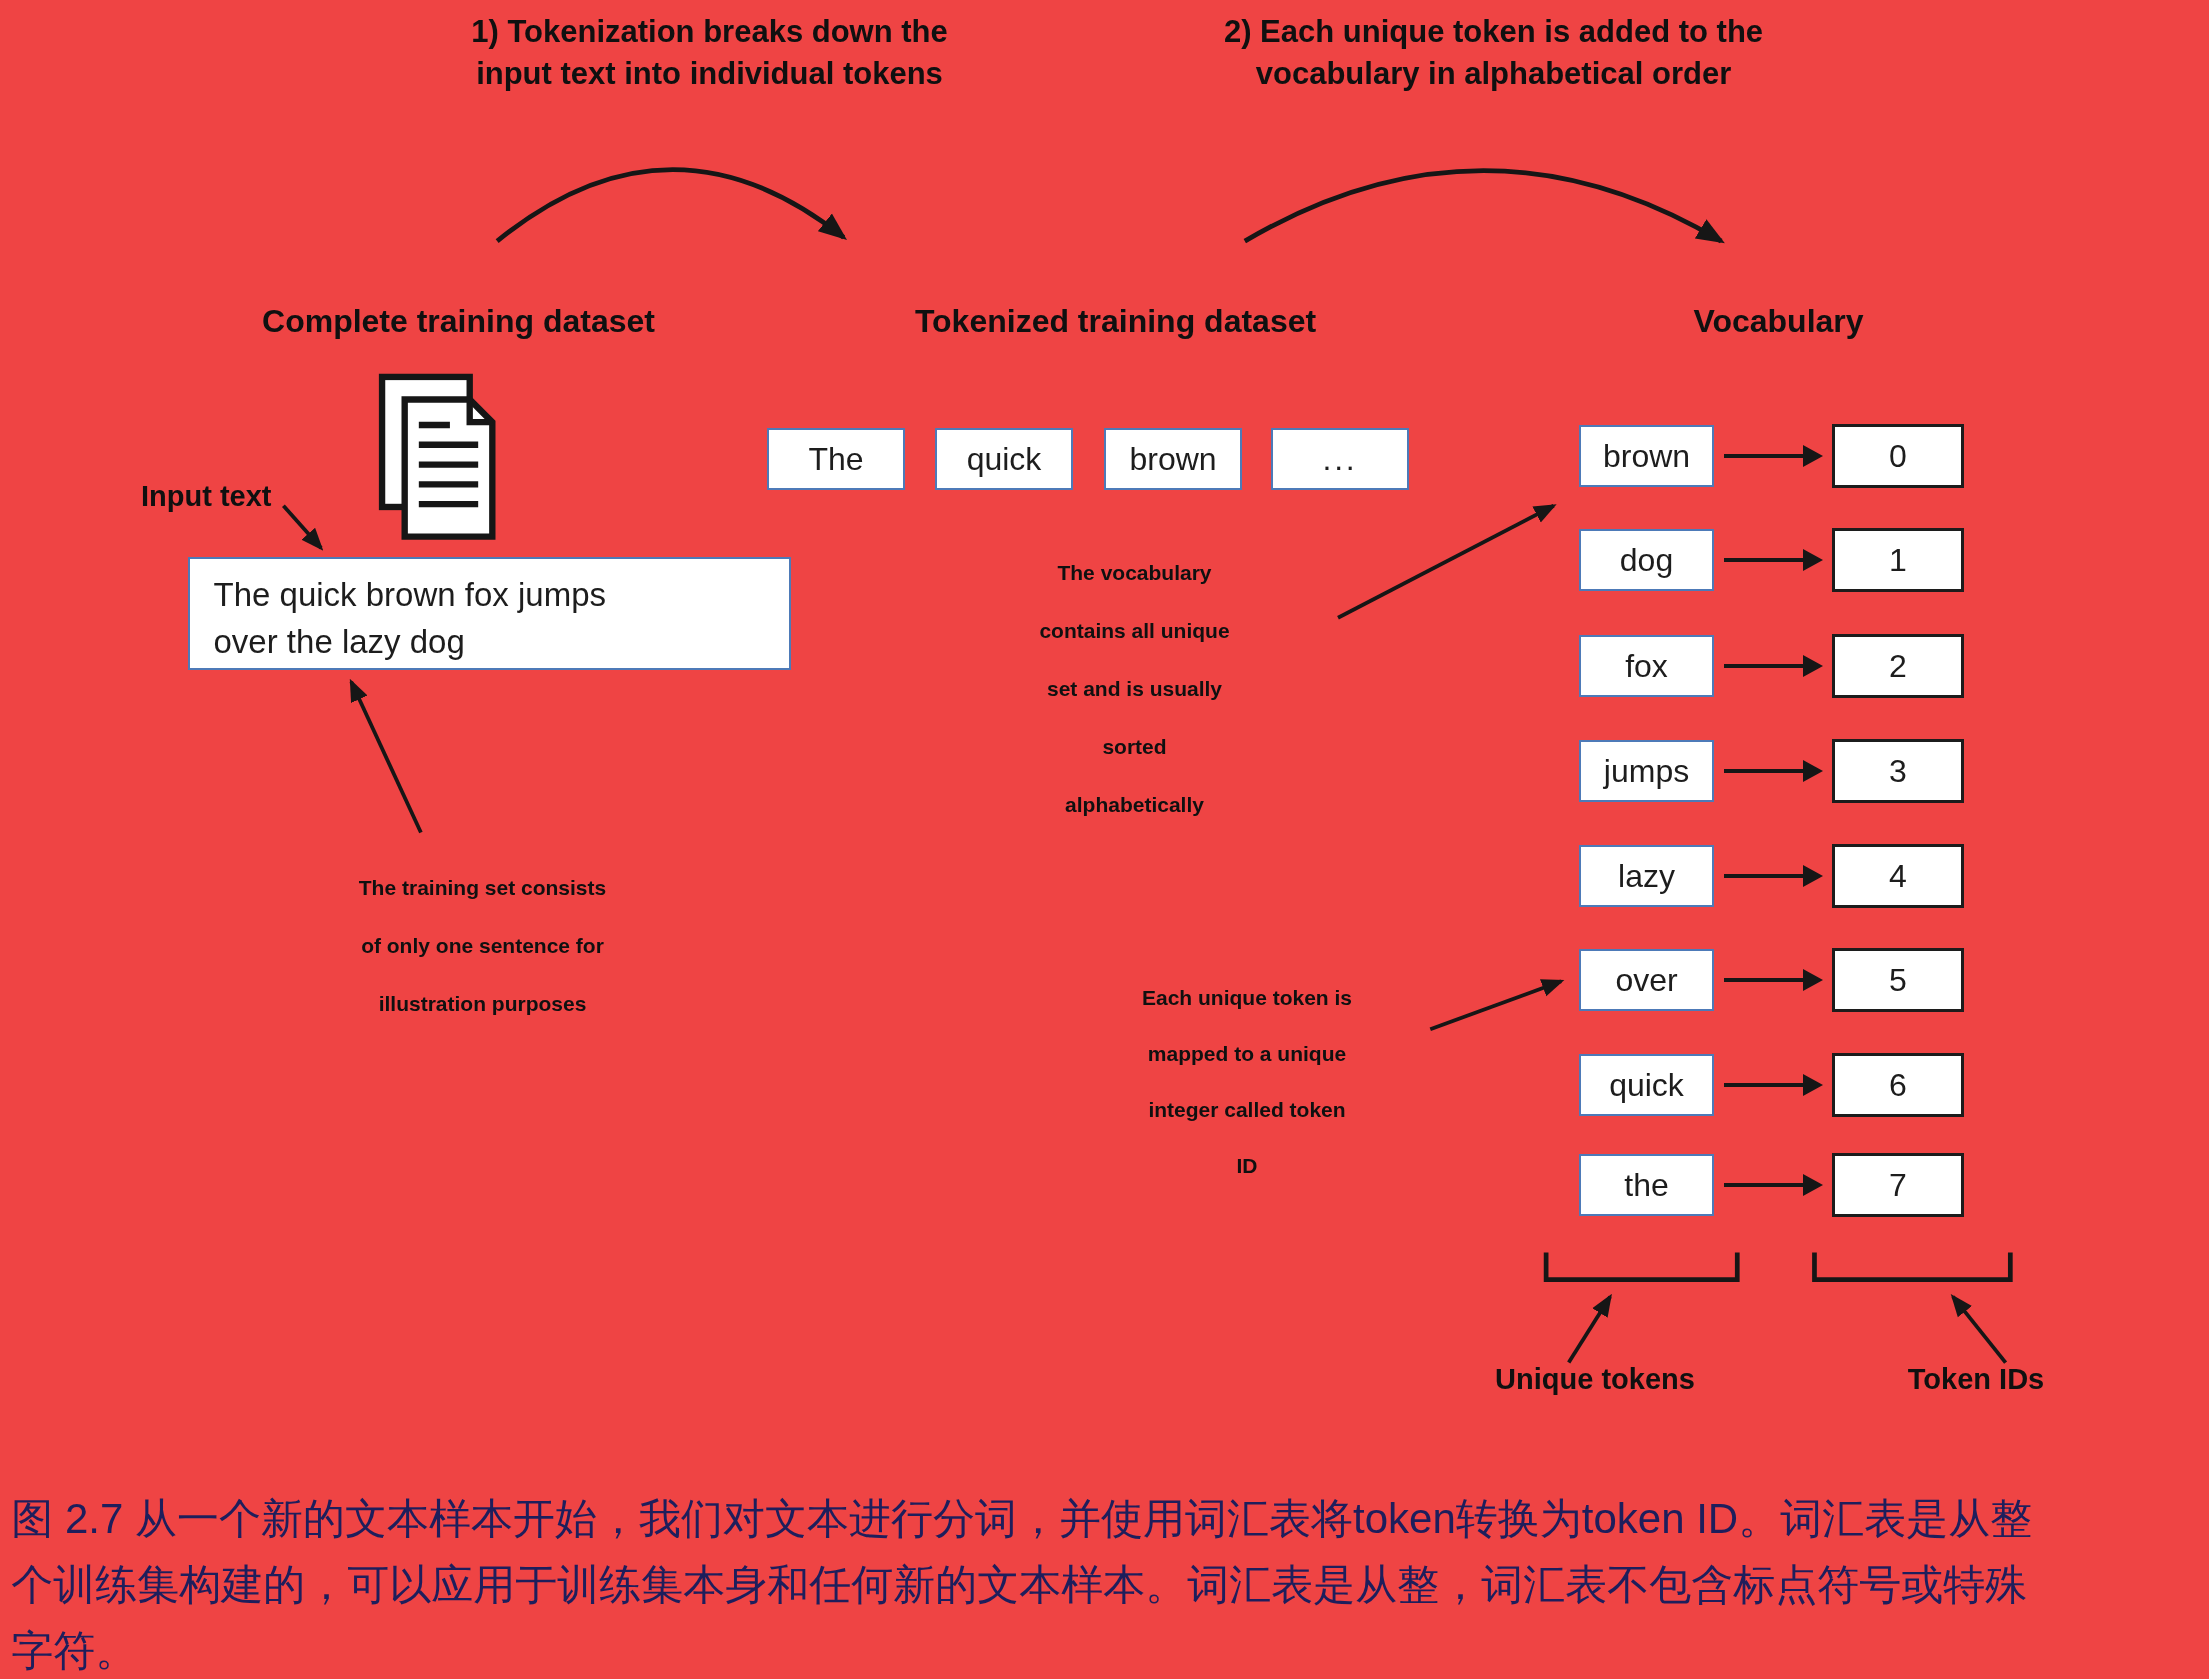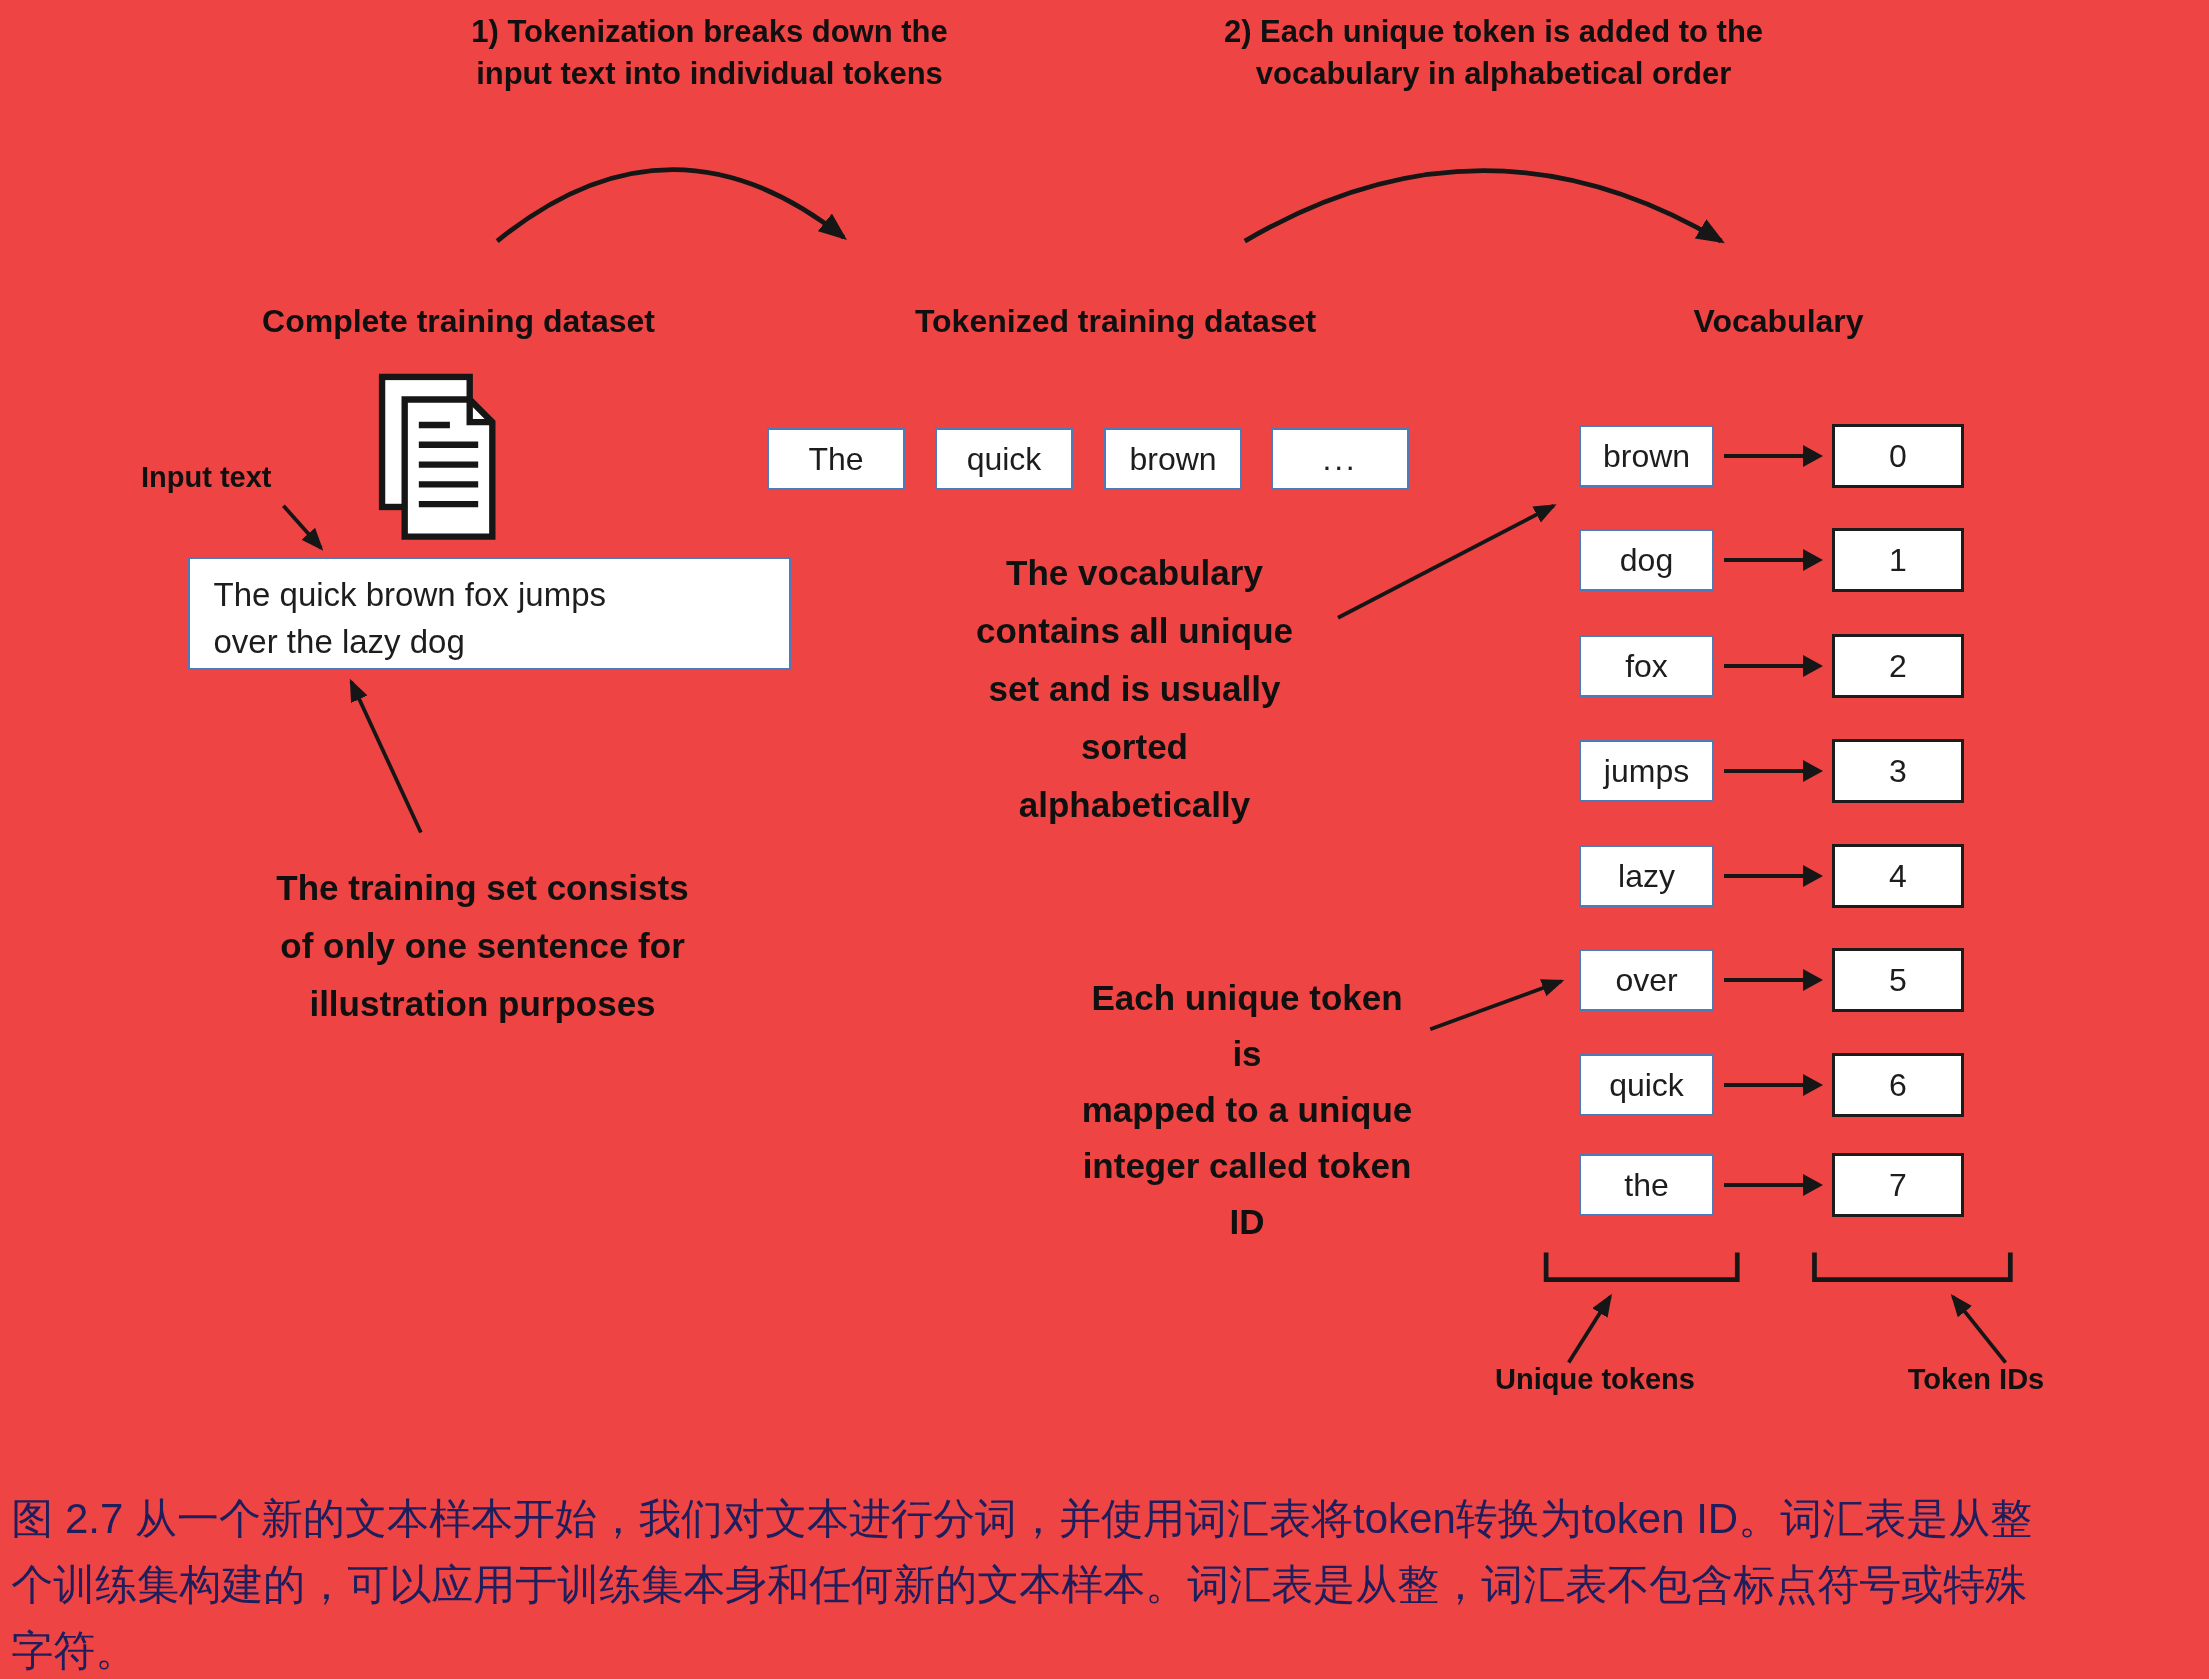--- a/index.html
+++ b/index.html
@@ -3,21 +3,21 @@
 <meta charset="utf-8">
 <style>
   html,body{margin:0;padding:0;background:#ffffff;}
   .canvas{position:relative;width:2209px;height:1680px;background:#ef4444;overflow:hidden;
           font-family:"Liberation Sans",sans-serif;}
   .abs{position:absolute;}
   .note{font-weight:bold;color:#101010;text-align:center;}
   .note .ln{display:block;}
   .ann{font-size:31px;line-height:42px;}
   .header{font-size:32px;font-weight:bold;color:#101010;text-align:center;}
-  .smallnote{font-size:35px;line-height:58px;}
+  .smallnote{font-size:21px;line-height:58px;}
   .bluebox{background:#fff;border:2.8px solid #4d7ab8;box-sizing:border-box;}
   .idbox{background:#fff;border:3.8px solid #1c1c1c;box-sizing:border-box;}
   .tokenbox{display:flex;align-items:center;justify-content:center;
             font-size:32px;color:#1d1d1d;}
   .inputbox{font-size:33px;color:#1d1d1d;line-height:47px;padding:12.2px 0 0 23.5px;}
   .overlay{position:absolute;left:0;top:0;pointer-events:none;}
   .vrow{position:absolute;left:1579px;width:388px;height:66px;display:flex;align-items:center;}
   .vtoken{width:135px;height:62px;display:flex;align-items:center;justify-content:center;
           font-size:32px;color:#1d1d1d;flex:0 0 135px;}
   .harrow{flex:0 0 118px;display:flex;align-items:center;justify-content:center;}
@@ -65,21 +65,21 @@
   <div class="abs header" style="left:833px;top:303px;width:565px;">Tokenized training dataset</div>
   <div class="abs header" style="left:1590px;top:303px;width:377px;">Vocabulary</div>
 
   <svg class="abs" style="left:375px;top:371px;" width="147" height="173" viewBox="0 0 104 122">
     <rect x="5" y="4" width="62" height="92" fill="#ffffff" stroke="#161616" stroke-width="4.5"></rect>
     <path d="M21 20 L67 20 L83 36 L83 117 L21 117 Z" fill="#ffffff" stroke="#161616" stroke-width="4.5" stroke-linejoin="miter"></path>
     <path d="M67 20 L67 36 L83 36" fill="none" stroke="#161616" stroke-width="4.5"></path>
     <path d="M31 38 H53 M31 52 H73 M31 66 H73 M31 80 H73 M31 94 H73" fill="none" stroke="#161616" stroke-width="4.5"></path>
   </svg>
 
-  <div class="abs note" style="left:141px;top:461px;width:169px;font-size:29px;text-align:left;">Input text</div>
+  <div class="abs note" style="left:141px;top:480px;width:169px;font-size:29px;text-align:left;">Input text</div>
 
   <div class="abs bluebox inputbox" style="left:188px;top:557px;width:603px;height:113px;">
     <span class="ln" style="display:block;">The quick brown fox jumps</span>
     <span class="ln" style="display:block;">over the lazy dog</span>
   </div>
 
   <div class="abs note smallnote" style="left:247px;top:859px;width:471px;">
     <span class="ln">The training set consists</span>
     <span class="ln">of only one sentence for</span>
     <span class="ln">illustration purposes</span>

